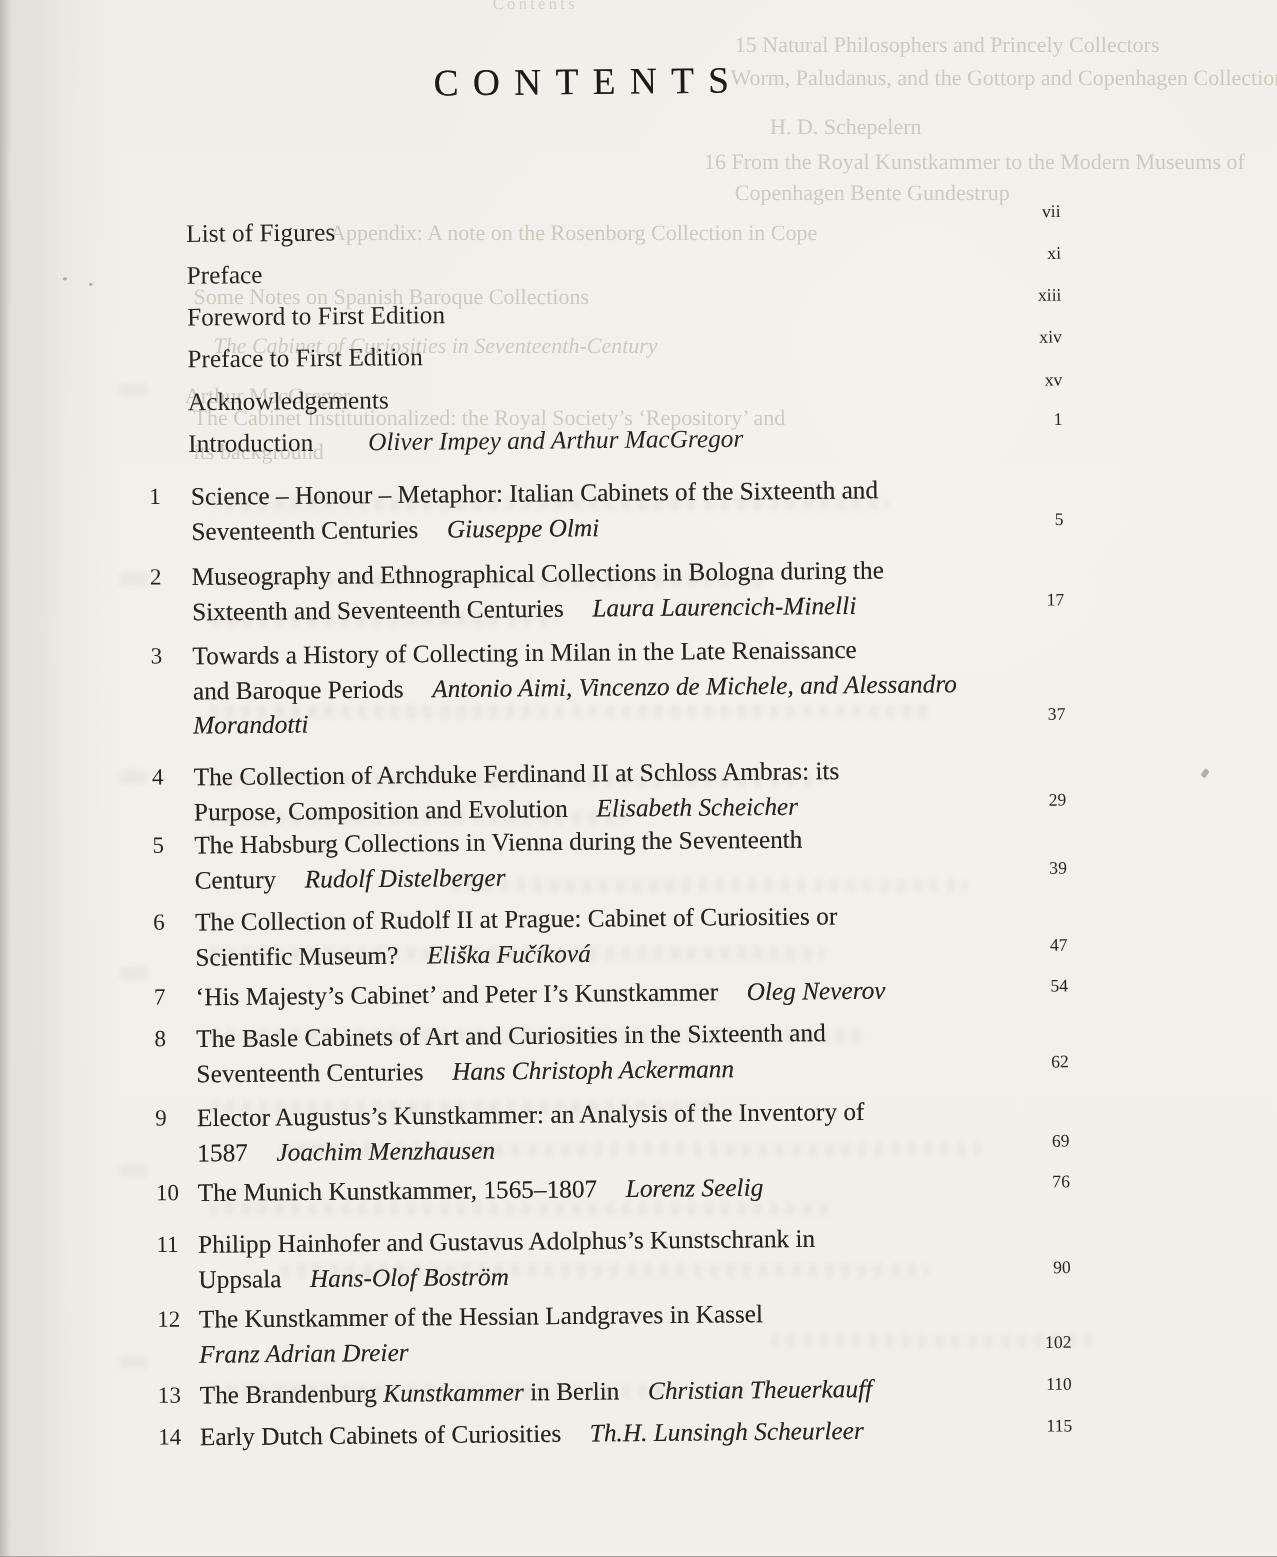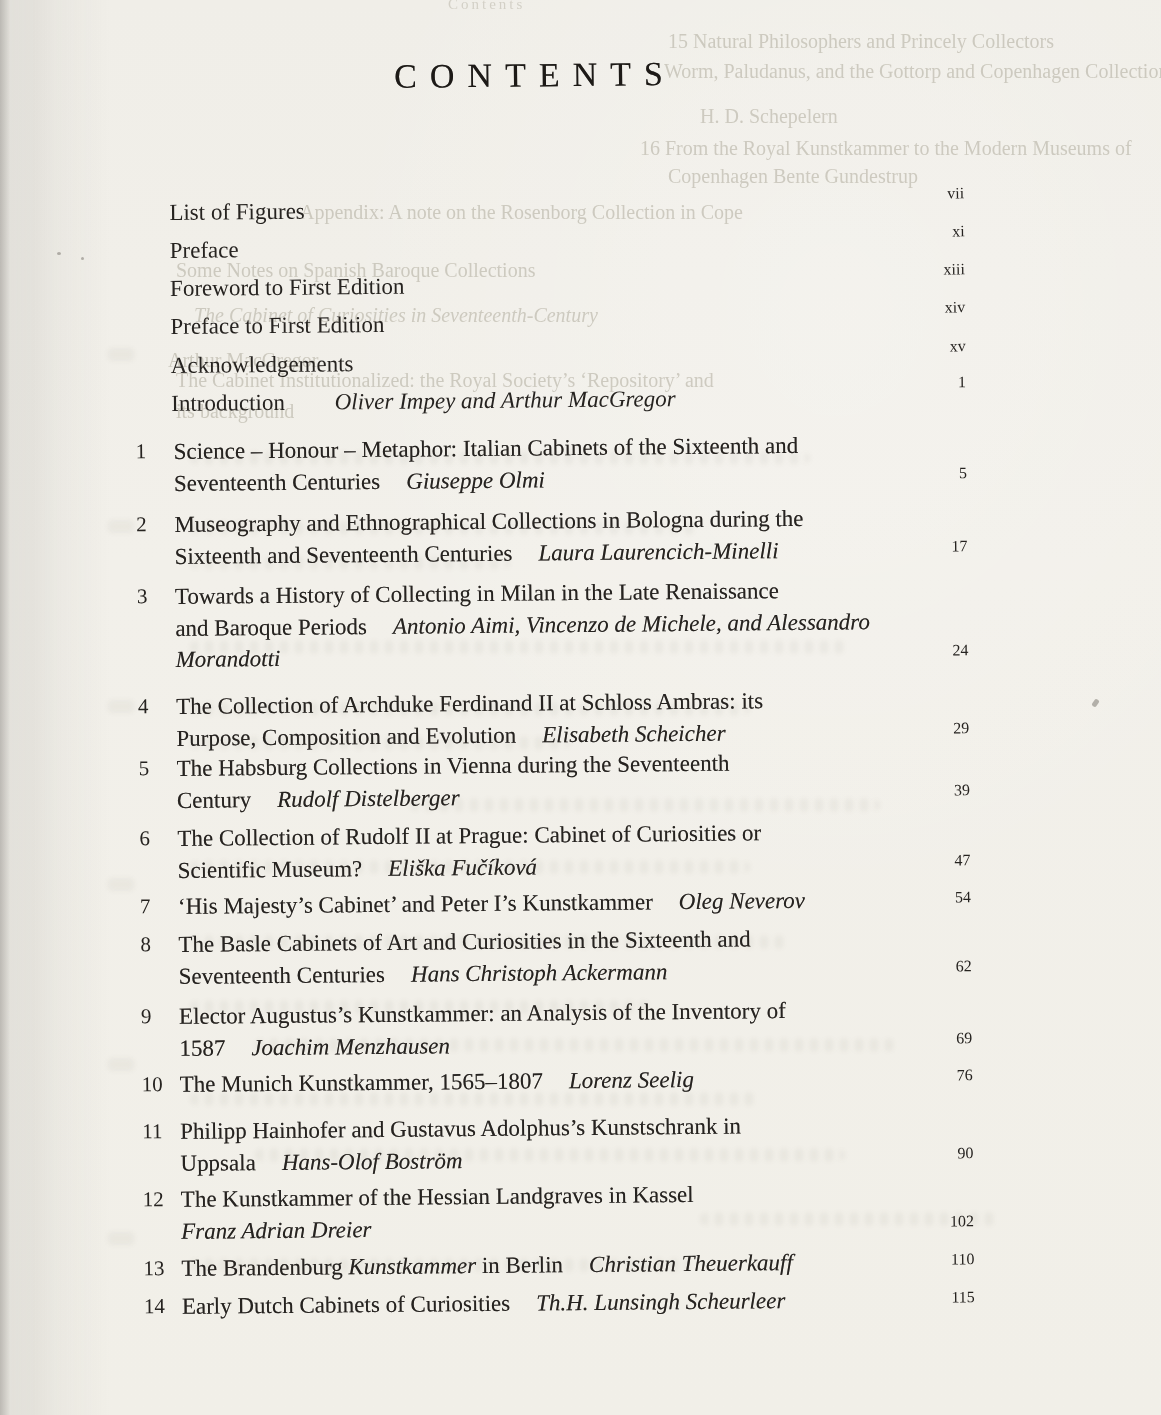--- a/index.html
+++ b/index.html
@@ -139,21 +139,21 @@
         <span class="pg">17</span>
       </div>
 
       <div class="entry" style="top:577px;">
         <span class="num">3</span>
         <div class="lines">
           <div class="l"><span>Towards a History of Collecting in Milan in the Late Renaissance</span></div>
           <div class="l"><span>and Baroque Periods</span><span class="auth">Antonio Aimi, Vincenzo de Michele, and Alessandro</span></div>
           <div class="l"><span class="iti">Morandotti</span></div>
         </div>
-        <span class="pg">24</span>
+        <span class="pg">37</span>
       </div>
 
       <div class="entry" style="top:687px;">
         <span class="num">4</span>
         <div class="lines">
           <div class="l"><span>The Collection of Archduke Ferdinand II at Schloss Ambras: its</span></div>
           <div class="l"><span>Purpose, Composition and Evolution</span><span class="auth">Elisabeth Scheicher</span></div>
         </div>
         <span class="pg">29</span>
       </div>

